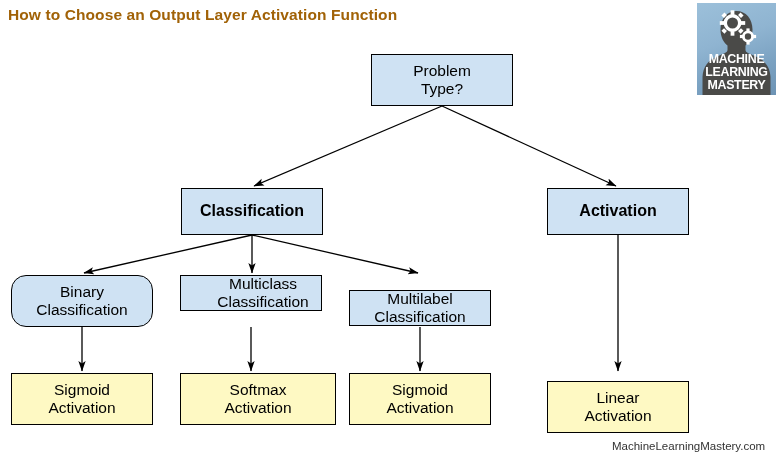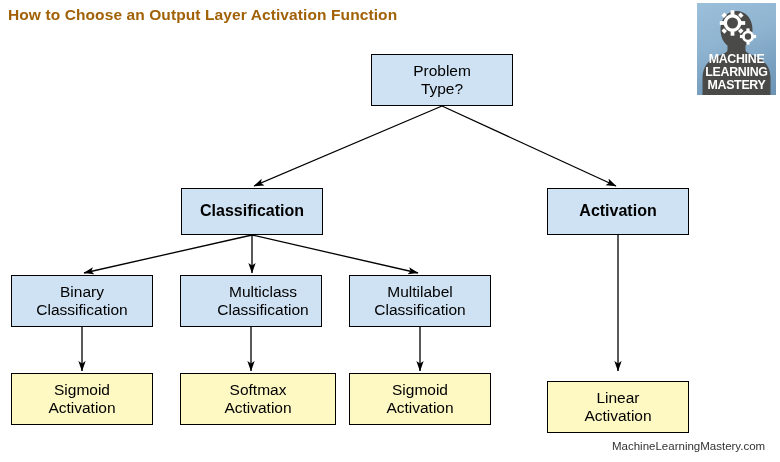--- a/index.html
+++ b/index.html
@@ -138,27 +138,27 @@
     </g>
   </svg>
 
   <div class="node blue" style="left:371px; top:54px; width:142px; height:52px;">Problem
 Type?</div>
 
   <div class="node blue bold" style="left:181px; top:188px; width:142px; height:47px;">Classification</div>
 
   <div class="node blue bold" style="left:547px; top:188px; width:142px; height:47px;">Activation</div>
 
-  <div class="node blue" style="left:11px; top:275px; width:142px; height:52px;">Binary
+  <div class="node blue" style="left:11px; top:275px; width:142px; height:52px;border-radius:15px;">Binary
 Classification</div>
 
-  <div class="node blue" style="left:180px; top:275px; width:142px; height:52px;padding-left:24px;">Multiclass
+  <div class="node blue" style="left:180px; top:275px; width:142px; height:36px;padding-left:24px;">Multiclass
 Classification</div>
 
-  <div class="node blue" style="left:349px; top:275px; width:142px; height:52px;">Multilabel
+  <div class="node blue" style="left:349px; top:290px; width:142px; height:36px;">Multilabel
 Classification</div>
 
   <div class="node white" style="left:11px; top:373px; width:142px; height:52px;">Sigmoid
 Activation</div>
 
   <div class="node white" style="left:180px; top:373px; width:156px; height:52px;">Softmax
 Activation</div>
 
   <div class="node white" style="left:349px; top:373px; width:142px; height:52px;">Sigmoid
 Activation</div>

